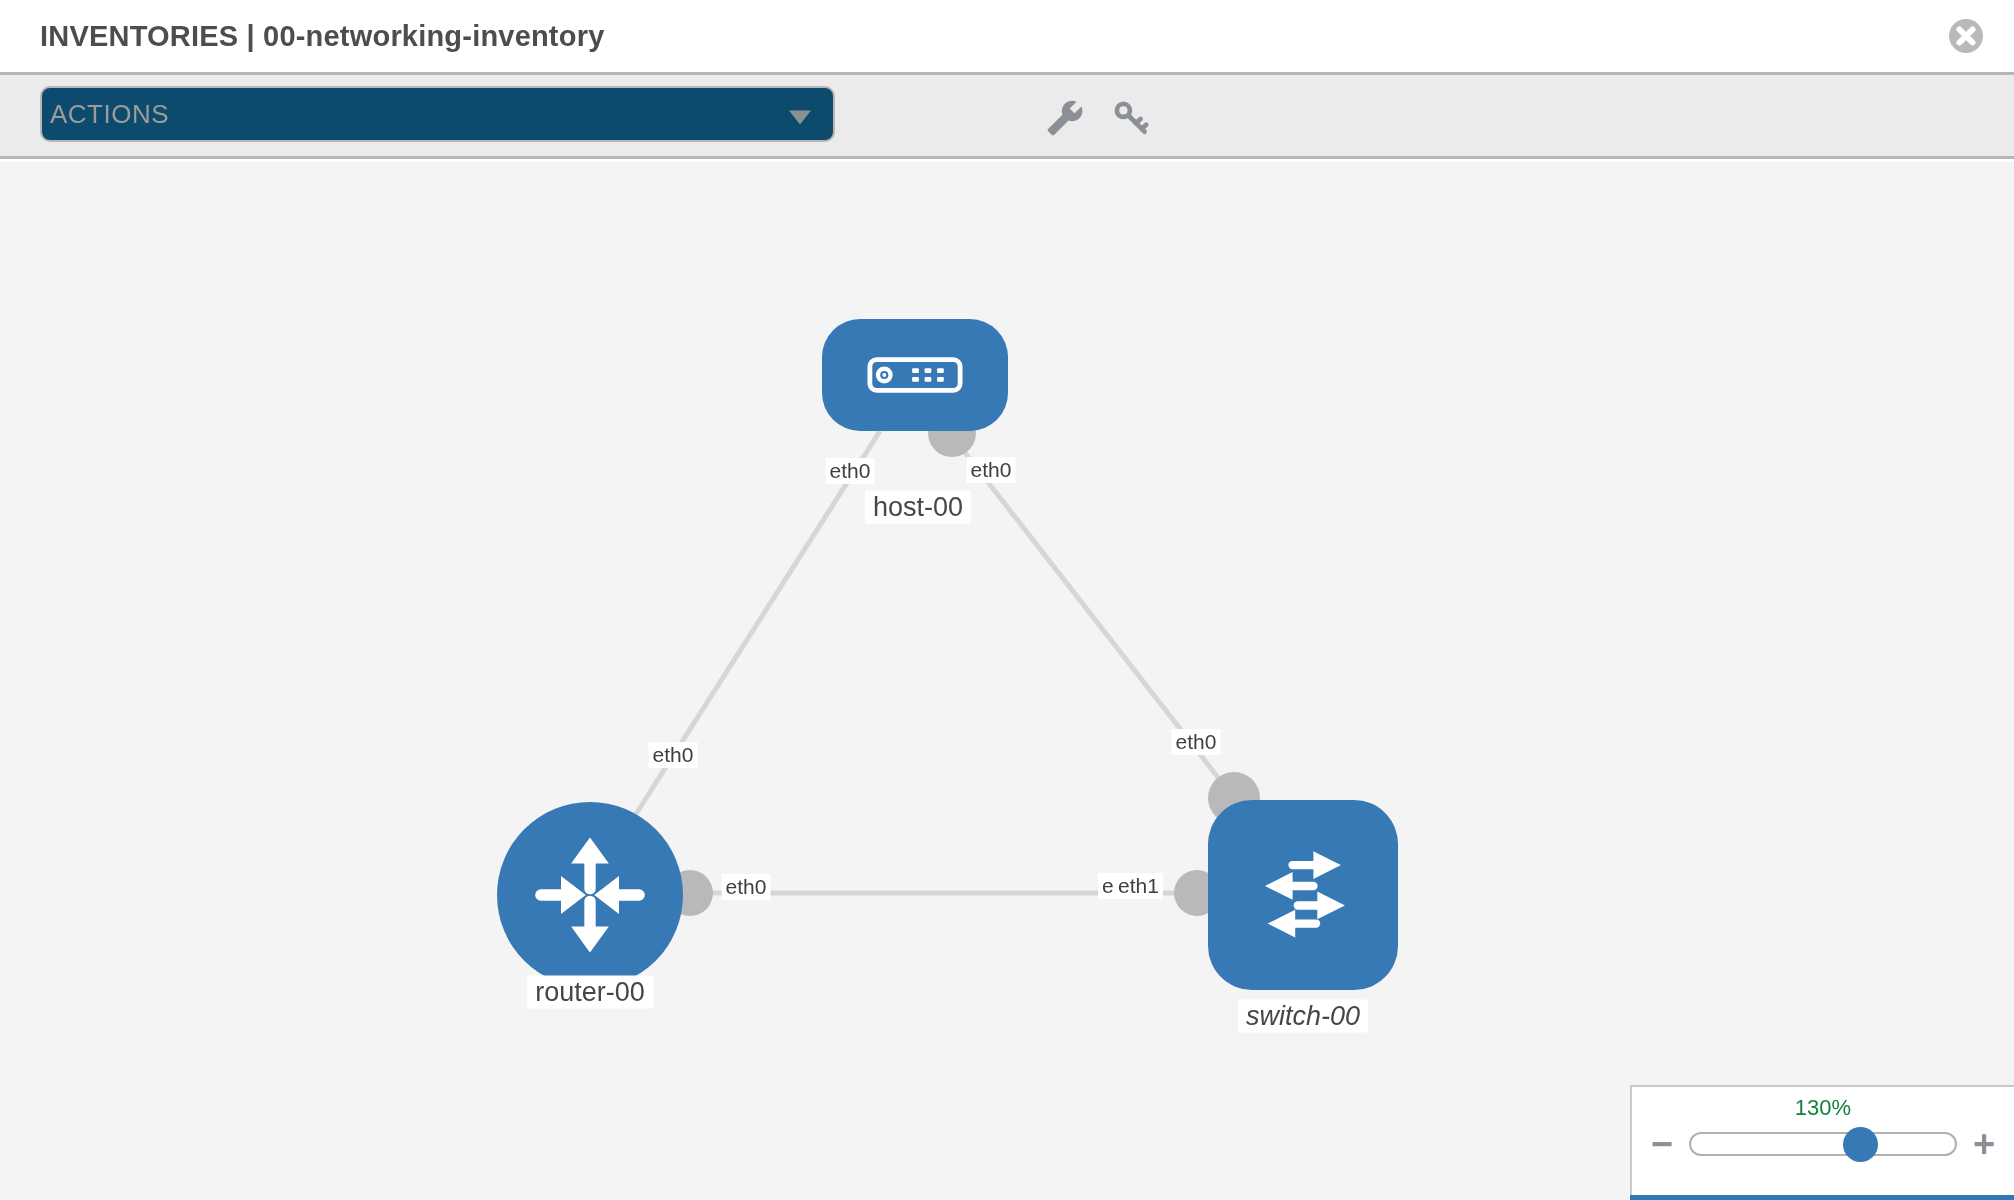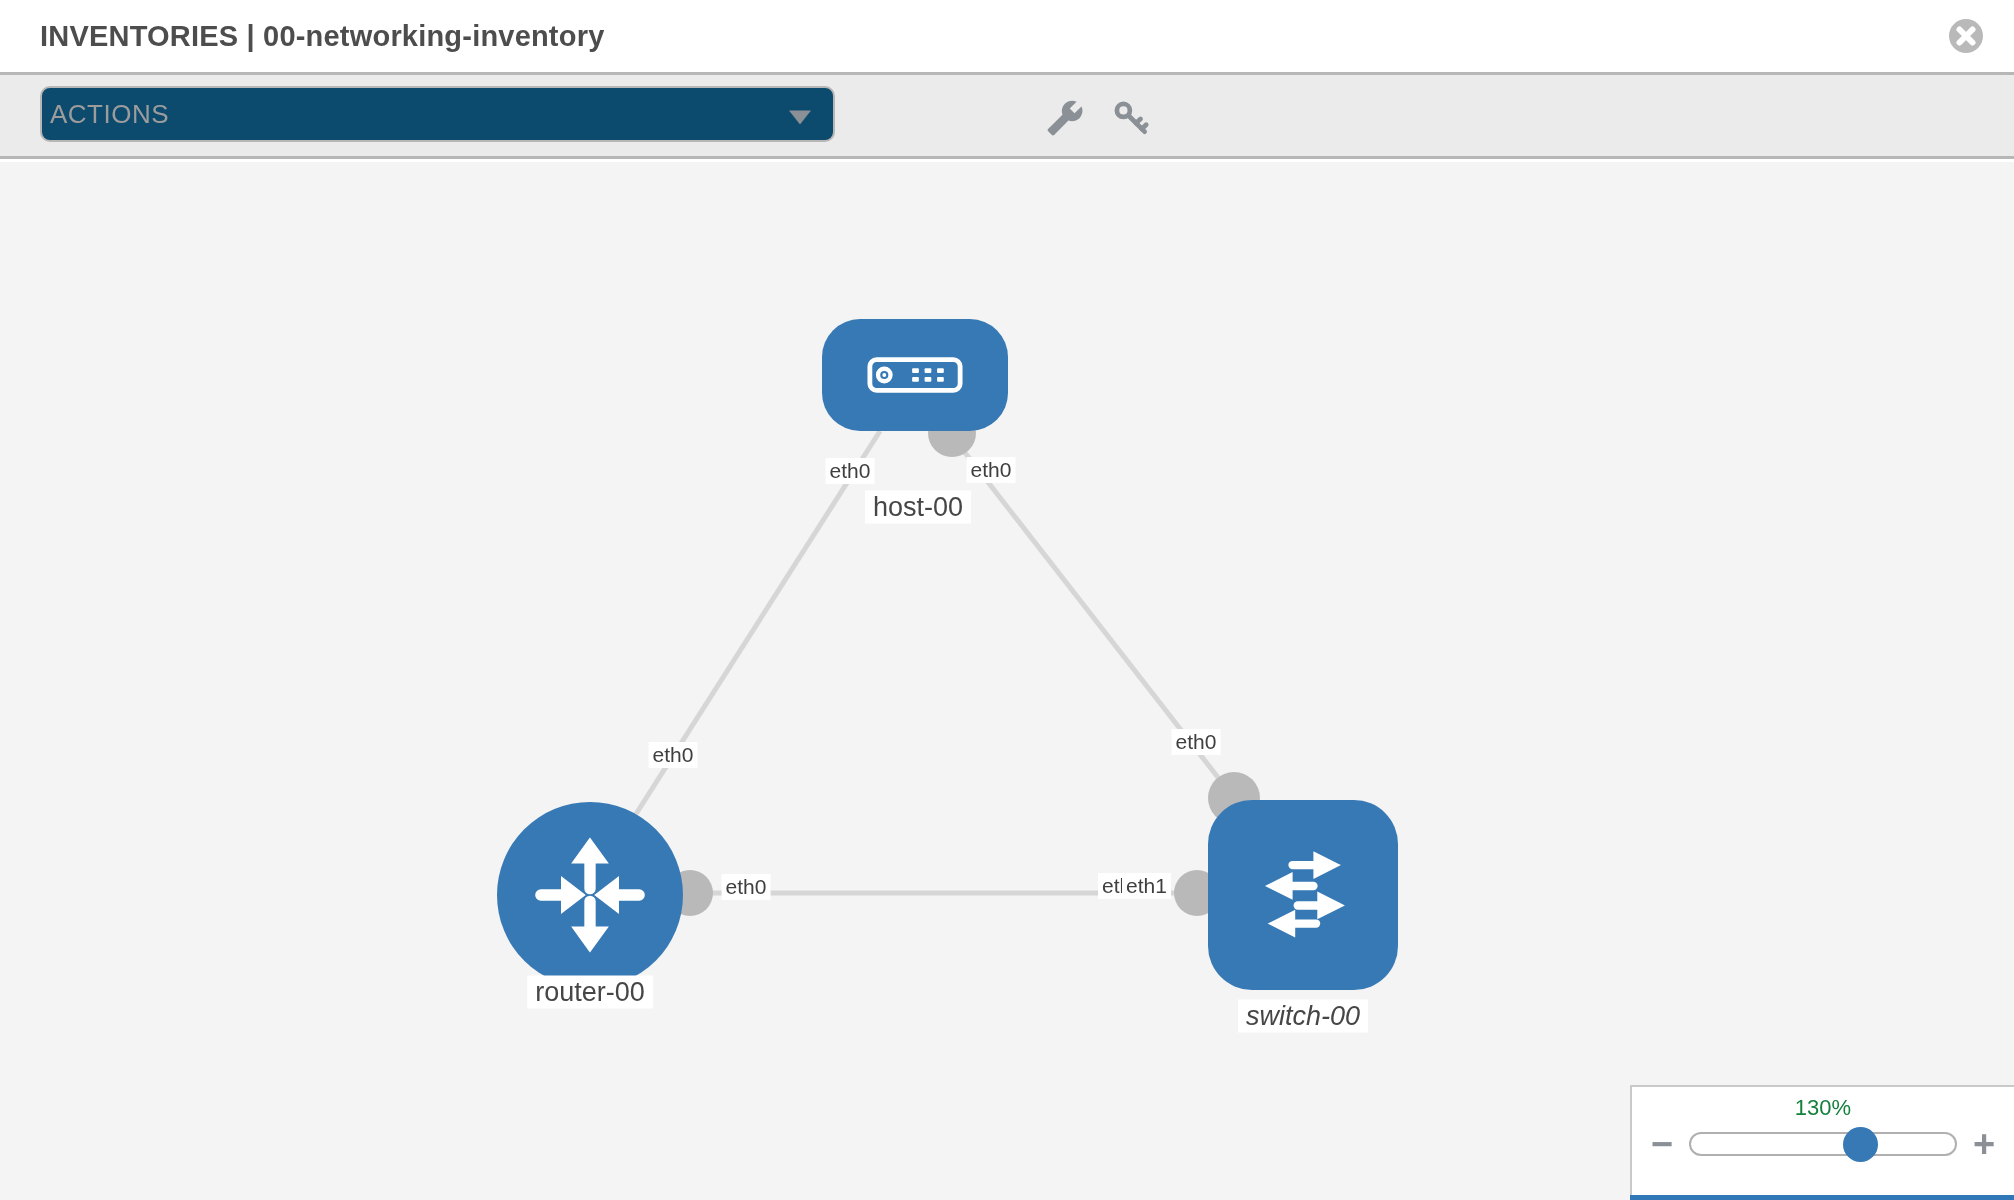--- a/index.html
+++ b/index.html
@@ -49,21 +49,21 @@
   .lbl-host-eth-l  { left:850px;  top:309px; }
   .lbl-host-eth-r  { left:991px;  top:308px; }
   .lbl-router-eth-t{ left:673px;  top:593px; }
   .lbl-router-eth-r{ left:746px;  top:725px; }
   .lbl-switch-eth-t{ left:1196px; top:580px; }
   .lbl-combo { position:absolute; z-index:3; left:1098px; top:725px; transform:translateY(-50%);
     width:110px; height:28px; }
   .lbl-combo .under, .lbl-combo .over { position:absolute; top:0; font-size:21px; color:#3f3f3f;
     background:#ffffff; padding:1px 4px; white-space:nowrap; }
   .lbl-combo .under { left:0; }
-  .lbl-combo .over  { left:24px; }
+  .lbl-combo .over  { left:16px; }
 
   
   .zoom-panel { position:absolute; left:1630px; top:1085px; right:0; bottom:0; background:#ffffff;
     border-left:2px solid #c9c9c9; border-top:2px solid #c9c9c9; z-index:6; }
   .zoom-level { margin-top:8px; text-align:center; font-size:22px; color:#15803d; }
   .zoom-row { margin-top:8px; display:flex; align-items:center; justify-content:center; gap:16px; }
   .zoom-minus, .zoom-plus { font-size:38px; font-weight:bold; color:#8b9096; line-height:30px;
     cursor:pointer; user-select:none; }
   .zoom-track { position:relative; width:268px; height:24px; background:#ffffff;
     border:2px solid #b0b0b0; border-radius:13px; cursor:pointer; }

